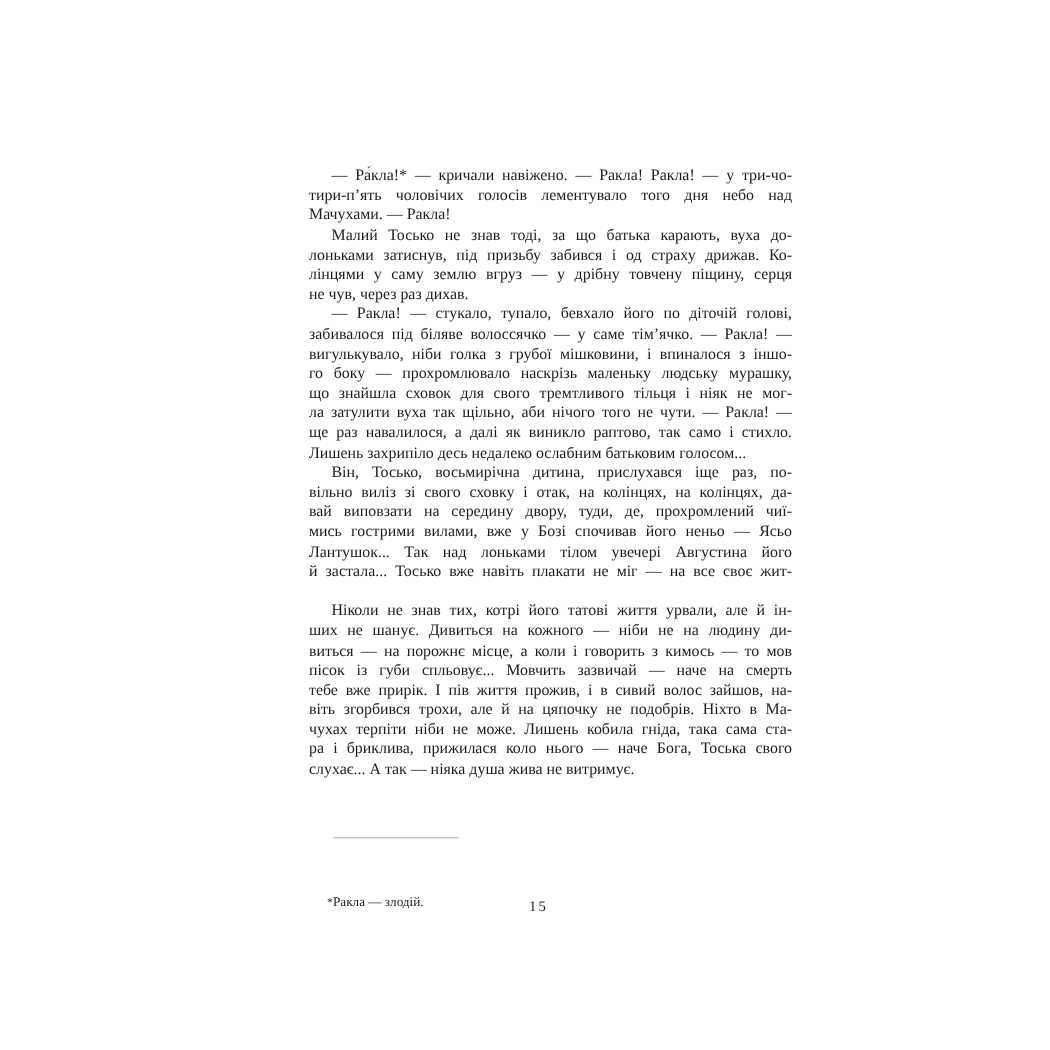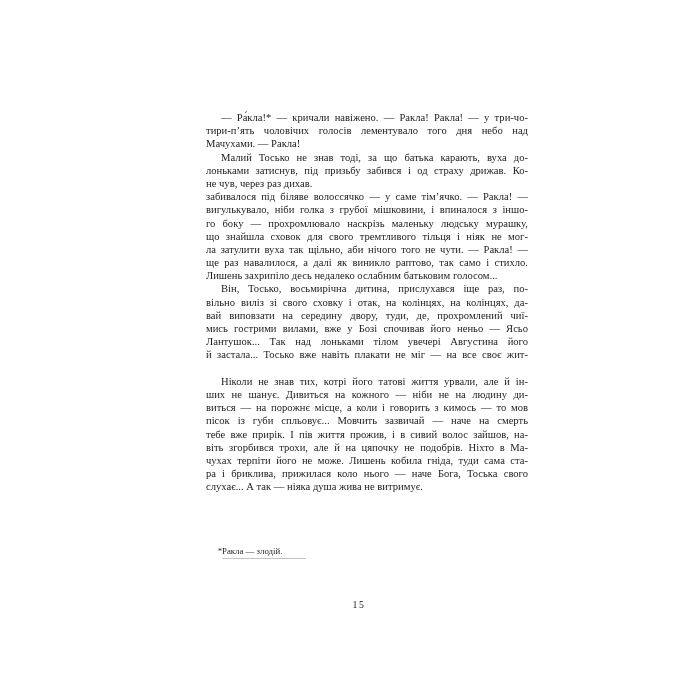--- a/index.html
+++ b/index.html
@@ -44,21 +44,21 @@
     position: absolute;
     left: 222px;
     top: 558px;
     width: 84px;
     height: 1px;
     background: #c4c4c4;
   }
   .footnote {
     position: absolute;
     left: 211px;
-    top: 546px;
+    top: 596px;
     font-size: 8.8px;
     line-height: 11px;
     white-space: nowrap;
     text-align: right;
   }
   .fn-marker {
     display: inline-block;
     width: 11px;
     font-size: 8px;
   }
@@ -75,42 +75,44 @@
 </head>
 <body>
 
 <div class="page">
   <div class="text-block">
       <div class="line indent">— Ра́кла!* — кричали навіжено. — Ракла! Ракла! — у три-чо-</div>
       <div class="line">тири-п’ять чоловічих голосів лементувало того дня небо над</div>
       <div class="line par-end">Мачухами. — Ракла!</div>
       <div class="line indent">Малий Тосько не знав тоді, за що батька карають, вуха до-</div>
       <div class="line">лоньками затиснув, під призьбу забився і од страху дрижав. Ко-</div>
+      <div class="line">лінцями у саму землю вгруз — у дрібну товчену піщину, серця</div>
       <div class="line par-end">не чув, через раз дихав.</div>
+      <div class="line indent">— Ракла! — стукало, тупало, бевхало його по діточій голові,</div>
       <div class="line">забивалося під біляве волоссячко — у саме тім’ячко. — Ракла! —</div>
       <div class="line">вигулькувало, ніби голка з грубої мішковини, і впиналося з іншо-</div>
       <div class="line">го боку — прохромлювало наскрізь маленьку людську мурашку,</div>
       <div class="line">що знайшла сховок для свого тремтливого тільця і ніяк не мог-</div>
       <div class="line">ла затулити вуха так щільно, аби нічого того не чути. — Ракла! —</div>
       <div class="line">ще раз навалилося, а далі як виникло раптово, так само і стихло.</div>
       <div class="line par-end">Лишень захрипіло десь недалеко ослабним батьковим голосом...</div>
       <div class="line indent">Він, Тосько, восьмирічна дитина, прислухався іще раз, по-</div>
       <div class="line">вільно виліз зі свого сховку і отак, на колінцях, на колінцях, да-</div>
       <div class="line">вай виповзати на середину двору, туди, де, прохромлений чиї-</div>
       <div class="line">мись гострими вилами, вже у Бозі спочивав його неньо — Ясьо</div>
       <div class="line">Лантушок... Так над лоньками тілом увечері Августина його</div>
       <div class="line">й застала... Тосько вже навіть плакати не міг — на все своє жит-</div>
       <div class="blank-line"></div>
       <div class="line indent">Ніколи не знав тих, котрі його татові життя урвали, але й ін-</div>
       <div class="line">ших не шанує. Дивиться на кожного — ніби не на людину ди-</div>
       <div class="line">виться — на порожнє місце, а коли і говорить з кимось — то мов</div>
       <div class="line">пісок із губи спльовує... Мовчить зазвичай — наче на смерть</div>
       <div class="line">тебе вже прирік. І пів життя прожив, і в сивий волос зайшов, на-</div>
       <div class="line">віть згорбився трохи, але й на цяпочку не подобрів. Ніхто в Ма-</div>
-      <div class="line">чухах терпіти його не може. Лишень кобила гніда, туди сама ста-</div>
+      <div class="line">чухах терпіти ніби не може. Лишень кобила гніда, така сама ста-</div>
       <div class="line">ра і бриклива, прижилася коло нього — наче Бога, Тоська свого</div>
       <div class="line par-end">слухає... А так — ніяка душа жива не витримує.</div>
     </div>
   <div class="footnote-rule"></div>
   <div class="footnote">
     <span class="fn-marker">*</span><span class="fn-text">Ракла — злодій.</span>
   </div>
   <div class="page-number">15</div>
 </div>
 

